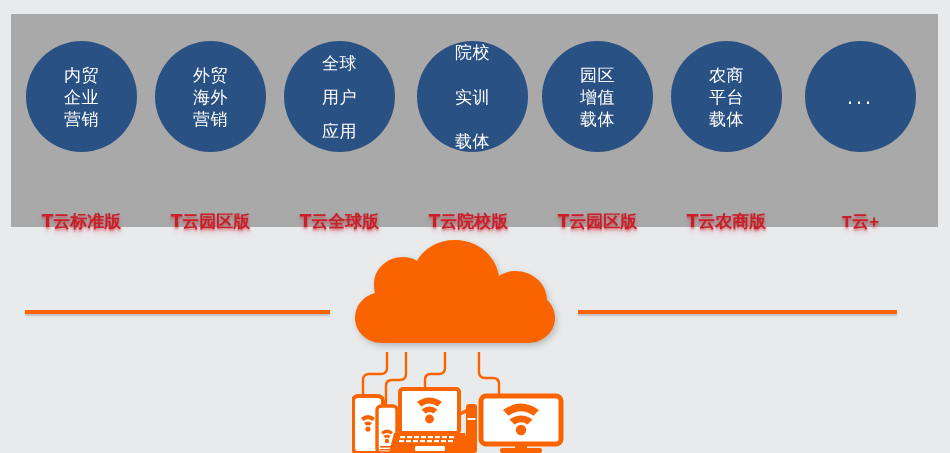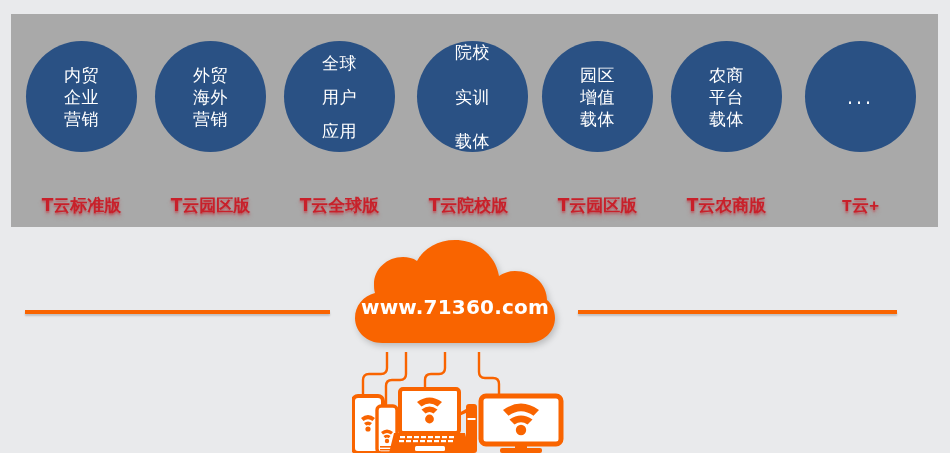--- a/index.html
+++ b/index.html
@@ -69,21 +69,21 @@
   .product-circle.ellipsis .cline {
     font-size: 19px;
     letter-spacing: 3px;
     line-height: 20px;
   }
 
   
   #label-row {
     position: absolute;
     left: 0;
-    top: 160px;
+    top: 176px;
     width: 927px;
     height: 53px;
   }
 
   .product-label {
     position: absolute;
     top: 20px;
     width: 135px;
     text-align: center;
     color: #c8202a;
@@ -220,21 +220,20 @@
         C 210 94 198 105 183 105
         L 37 105
         C 22 105 10 94 10 80
         C 10 68 18 58 30 55
         C 29 52 29 49 29 46
         C 29 31 42 19 58 19
         C 63 19 68 20 72 23
         C 79 10 93 2 110 2
         Z"></path>
     </svg>
-    <div id="cloud-url">www.71360.com</div>
   </div>
 
   <div id="devices-block">
     <svg viewBox="0 0 220 101" width="220" height="101">
 
       <g fill="none" stroke="#f96400" stroke-width="2.4" stroke-linecap="round">
         <path d="M 35 0 L 35 16 Q 35 22 29 22 L 17 22 Q 11 22 11 28 L 11 44"></path>
         <path d="M 54 0 L 54 22 Q 54 28 48 28 L 40 28 Q 34 28 34 34 L 34 52"></path>
         <path d="M 93 0 L 93 16 Q 93 22 87 22 L 79 22 Q 73 22 73 28 L 73 38"></path>
         <path d="M 127 0 L 127 20 Q 127 26 133 26 L 141 26 Q 147 26 147 32 L 147 44"></path>

